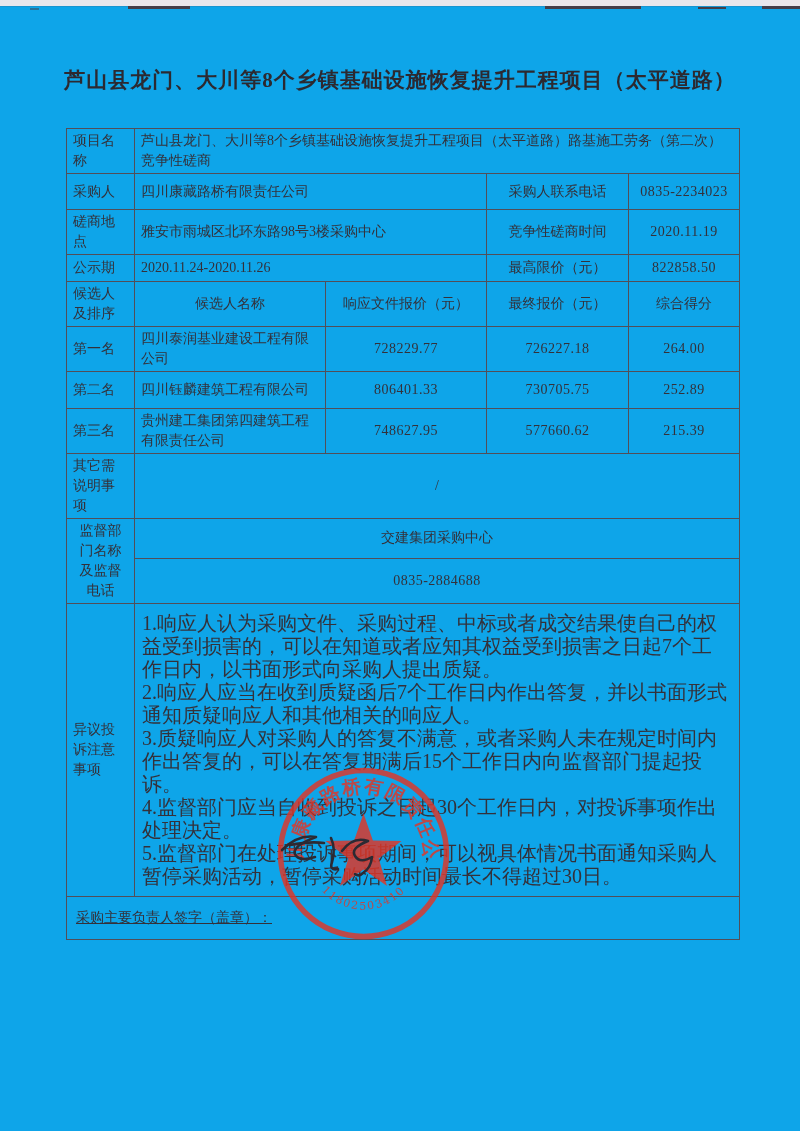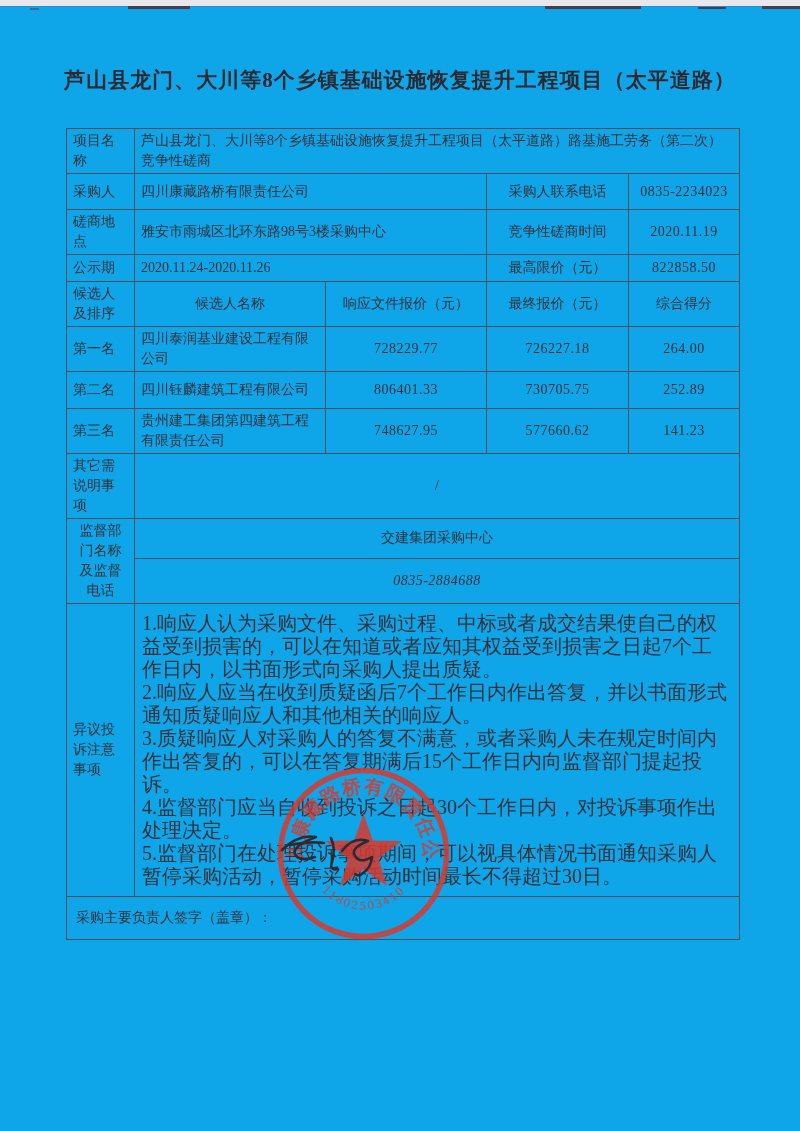--- a/index.html
+++ b/index.html
@@ -20,25 +20,25 @@
   table.doc td { border:1px solid #524e58; font-size:14px; padding:2px 6px;
     vertical-align:middle; line-height:20px; overflow:hidden; }
   td.lbl { padding:2px 4px; }
   td.lbl-c { text-align:center; padding:2px 3px; }
   td.ctr { text-align:center; }
   td.num { text-align:center; font-size:15px; letter-spacing:.5px; }
   td.val { padding-left:9px; }
   tr.r1 td { height:43px; } tr.r2 td { height:36px; } tr.r3 td { height:41px; }
   tr.r4 td { height:27px; } tr.r5 td { height:40px; } tr.r6 td { height:40px; }
   tr.r7 td { height:37px; } tr.r8 td { height:37px; } tr.r9 td { height:39px; }
-  tr.r10a td { height:36px; } tr.r10b td { height:41px;font-style:italic; }
+  tr.r10a td { height:36px; } tr.r10b td { height:41px; }
   tr.r11 td { height:282px; } tr.r12 td { height:43px; }
   .obj-cell { padding:8px 8px 8px 7px !important; }
   .obj-item { font-size:20px; line-height:23px; }
-  .sig-cell { padding-left:9px !important; font-size:15px; }
+  .sig-cell { padding-left:9px !important; font-size:15px;text-decoration:underline; }
 
   .seal { position:absolute; left:277px; top:761px; width:173px; height:173px;
     opacity:.82; filter:blur(.3px); pointer-events:none; }
   .handwriting { position:absolute; left:276px; top:814px; width:120px; height:62px; }
 </style>
 </head>
 <body>
 
 <div class="page">
 
@@ -103,21 +103,21 @@
         <td>四川钰麟建筑工程有限公司</td>
         <td class="num">806401.33</td>
         <td class="num">730705.75</td>
         <td class="num">252.89</td>
       </tr>
       <tr class="r8">
         <td class="lbl">第三名</td>
         <td>贵州建工集团第四建筑工程有限责任公司</td>
         <td class="num">748627.95</td>
         <td class="num">577660.62</td>
-        <td class="num">141.23</td>
+        <td class="num">215.39</td>
       </tr>
       <tr class="r9">
         <td class="lbl">其它需说明事项</td>
         <td class="ctr" colspan="4">/</td>
       </tr>
       <tr class="r10a">
         <td class="lbl-c" rowspan="2">监督部门名称及监督电话</td>
         <td class="ctr" colspan="4">交建集团采购中心</td>
       </tr>
       <tr class="r10b">

